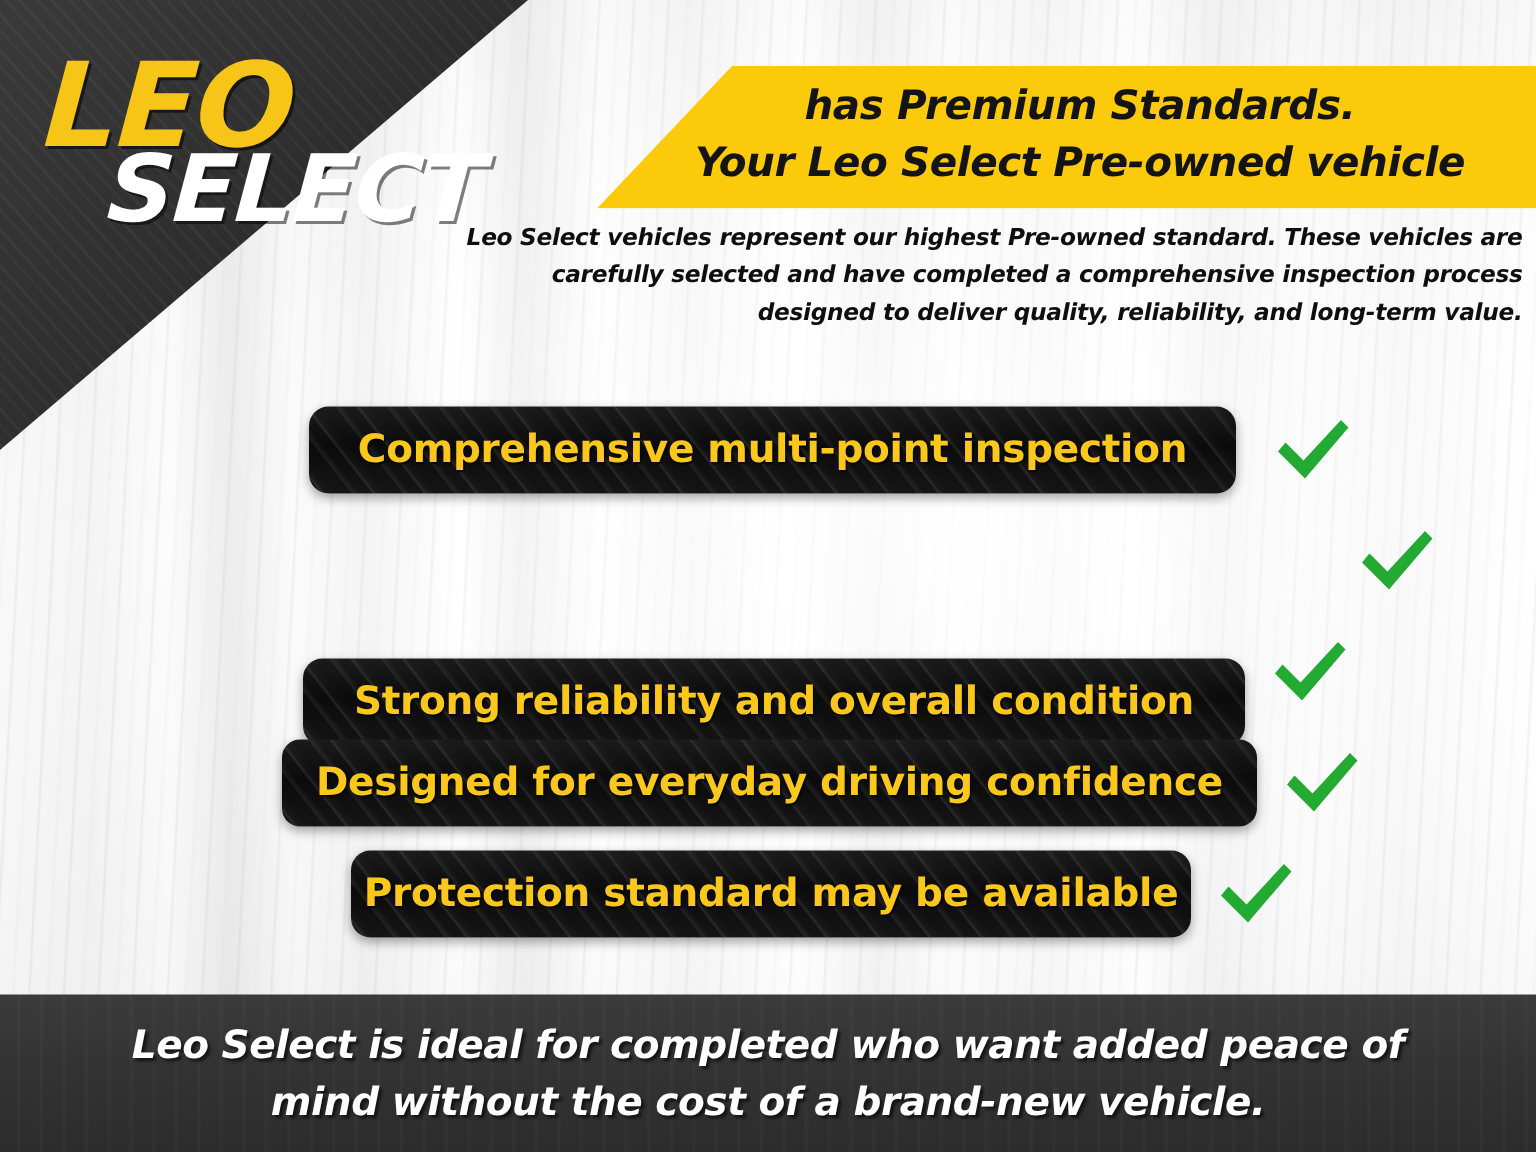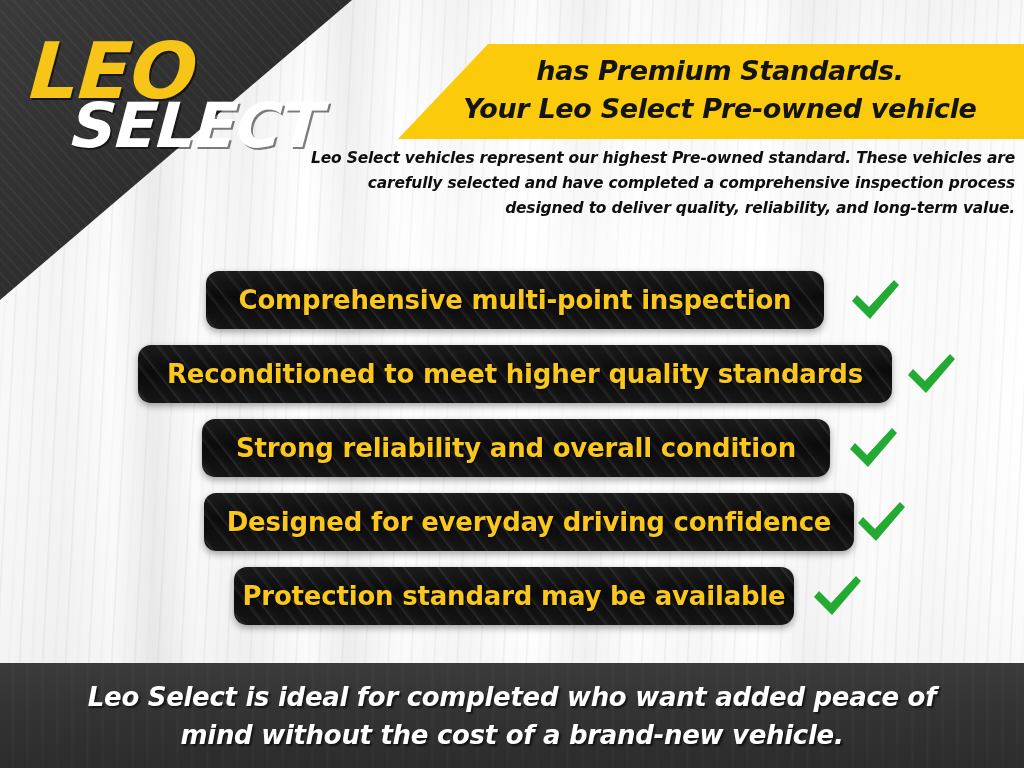--- a/index.html
+++ b/index.html
@@ -200,23 +200,23 @@
     width: 54px;
     height: 52px;
   }
   .check svg { display: block; width: 100%; height: 100%; }
 
   
   .row-1 .pill  { left: 206px; width: 618px; }
   .row-1 .check { left: 848px; }
   .row-2 .pill  { left: 138px; width: 754px; }
   .row-2 .check { left: 904px; }
-  .row-3 .pill  { left: 202px; width: 628px; }
+  .row-3 .pill  { left: 202px; width: 628px; margin-top: 20px; }
   .row-3 .check { left: 846px; }
-  .row-4 .pill  { left: 204px; width: 650px; border-radius: 12px; }
+  .row-4 .pill  { left: 188px; width: 650px; border-radius: 12px; }
   .row-4 .check { left: 854px; }
   .row-5 .pill  { left: 234px; width: 560px; }
   .row-5 .check { left: 810px; }
 
   
   .footer {
     position: absolute;
     left: 0; top: 663px;
     width: 1024px; height: 105px;
     background: linear-gradient(180deg, #3b3b3b 0%, #333333 45%, #2c2c2c 100%);
@@ -280,23 +280,20 @@
         <span class="pill-label">Comprehensive multi-point inspection</span>
       </div>
       <span class="check">
         <svg viewBox="0 0 54 52">
             <path d="M4 27 L9 21 L21 33 L46 6 L51 11 L22 45 Z" fill="#22aa33"></path>
           </svg>
       </span>
     </div>
 
     <div class="feature-row row-2">
-      <div class="pill">
-        <span class="pill-label">Reconditioned to meet higher quality standards</span>
-      </div>
       <span class="check">
         <svg viewBox="0 0 54 52">
             <path d="M4 27 L9 21 L21 33 L46 6 L51 11 L22 45 Z" fill="#22aa33"></path>
           </svg>
       </span>
     </div>
 
     <div class="feature-row row-3">
       <div class="pill">
         <span class="pill-label">Strong reliability and overall condition</span>

